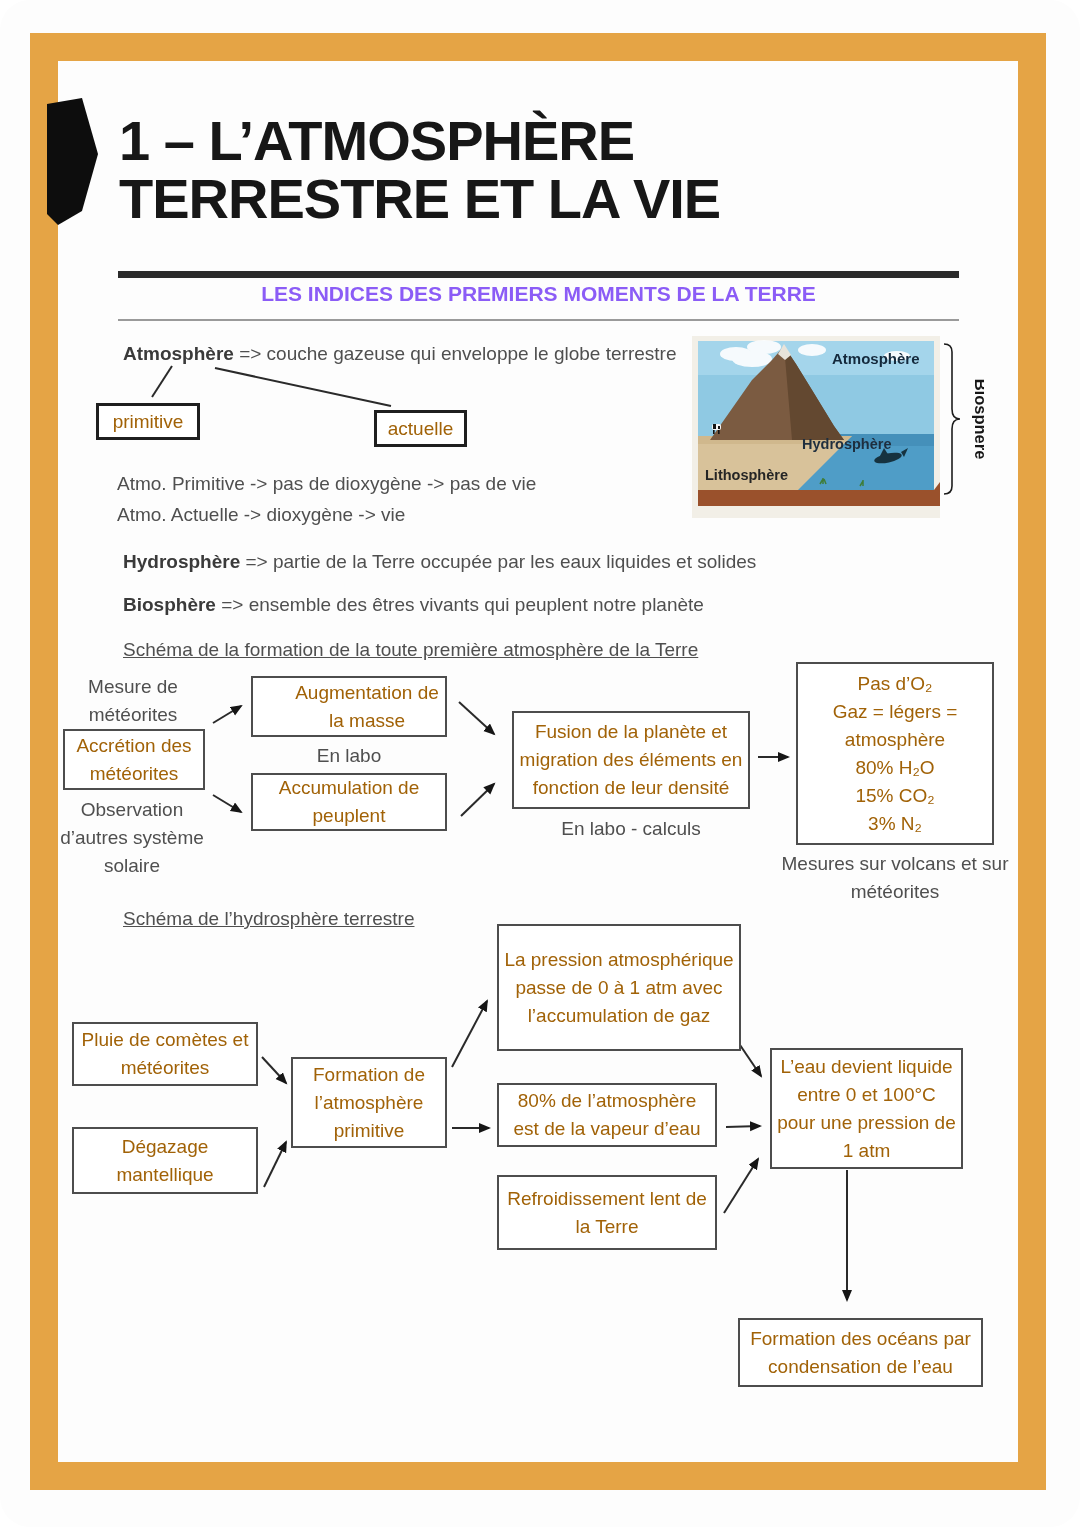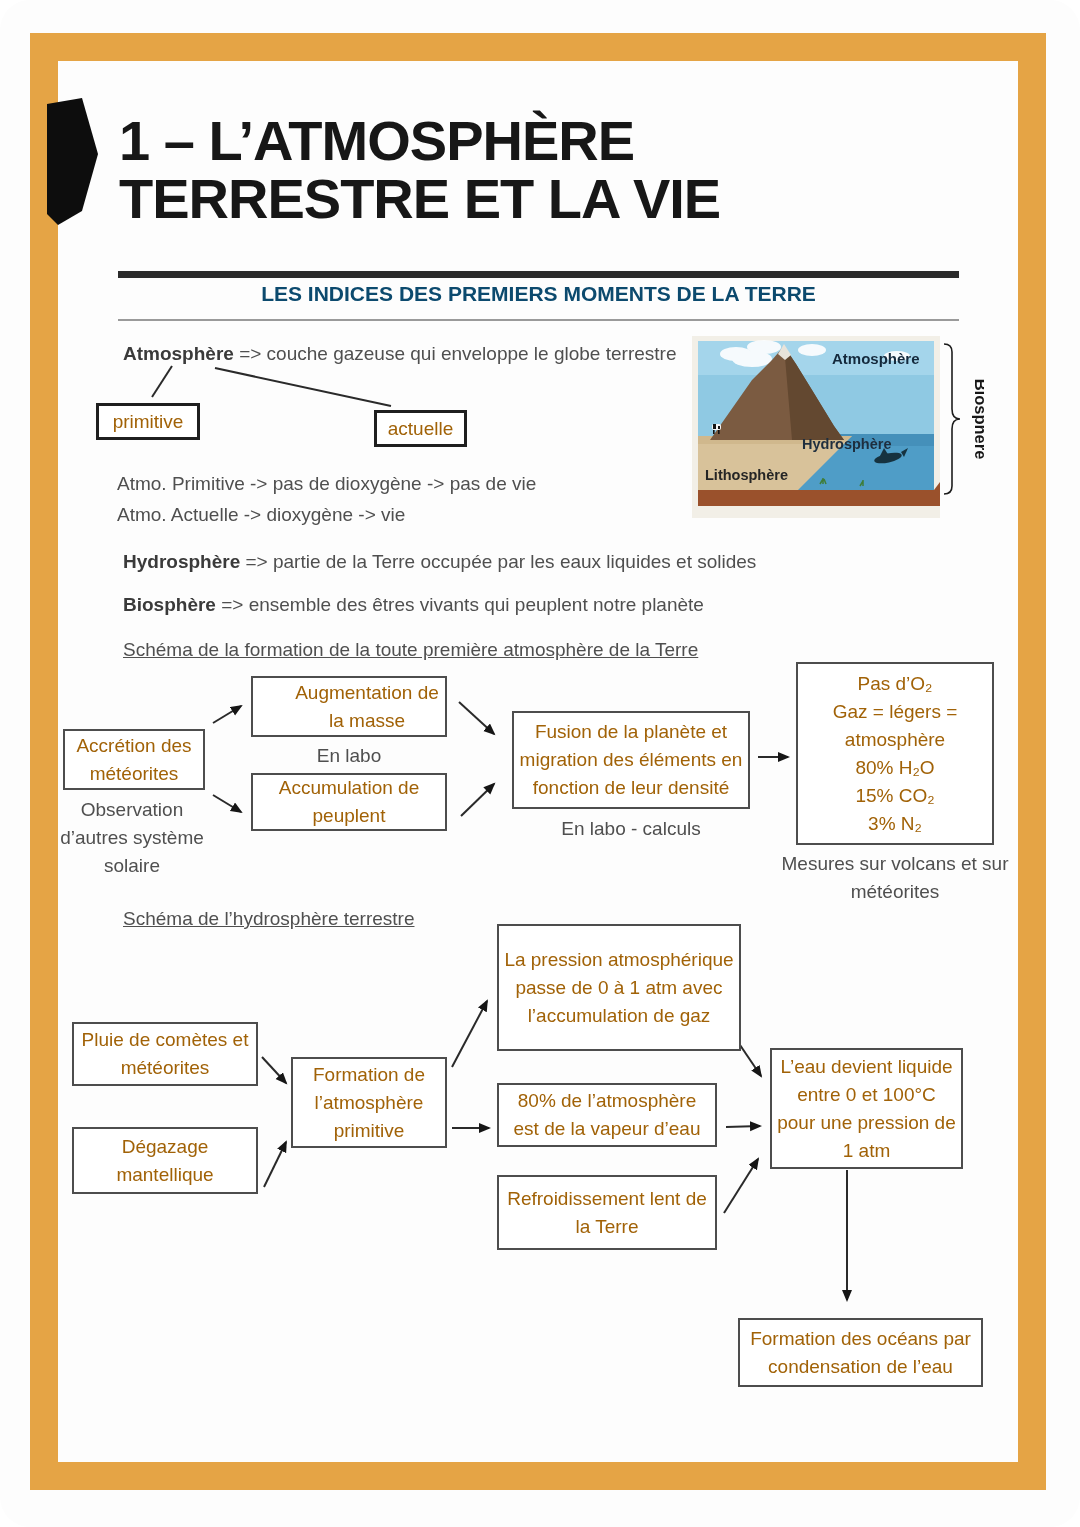--- a/index.html
+++ b/index.html
@@ -15,21 +15,21 @@
   .title{
     position:absolute;left:119px;top:112px;width:860px;
     font-weight:900;font-size:56px;line-height:58px;letter-spacing:-1px;
     color:#171717;z-index:2;
   }
   .bookmark{position:absolute;left:46px;top:96px;z-index:2;}
   .rule-thick{position:absolute;left:118px;top:271px;width:841px;height:7px;background:#2b2b2b;z-index:2;}
   .rule-thin{position:absolute;left:118px;top:319px;width:841px;height:2px;background:#9a9a9a;z-index:2;}
   .subtitle{
     position:absolute;left:118px;top:282px;width:841px;text-align:center;
-    font-weight:800;font-size:21px;color:#0c4a6e;z-index:2;letter-spacing:0px;
+    font-weight:800;font-size:21px;color:#8b5cf6;z-index:2;letter-spacing:0px;
   }
   .lbl{position:absolute;color:#4f4f4f;font-size:19px;line-height:28px;z-index:2;}
   .term{font-weight:bold;color:#3a3a3a;}
   .heading-underline{text-decoration:underline;}
   .box{
     position:absolute;background:#fff;border:2px solid #4d4d4d;box-sizing:border-box;
     display:flex;flex-direction:column;align-items:center;justify-content:center;
     text-align:center;color:#a16207;font-size:19px;line-height:28px;z-index:2;padding:2px 4px;
   }
   .box-dark{border:3px solid #1f1f1f;}
@@ -128,20 +128,21 @@
     <text x="140" y="28" font-size="15" font-weight="bold" fill="#14293c">Atmosphère</text>
     <text x="110" y="113" font-size="14.5" font-weight="bold" fill="#1e2e3e">Hydrosphère</text>
     <text x="13" y="144" font-size="14.5" font-weight="bold" fill="#252525">Lithosphère</text>
 
     <path d="M252,8 Q260,8 260,16 L260,73 Q260,83 268,83 Q260,83 260,93 L260,150 Q260,158 252,158" fill="none" stroke="#1d1d1d" stroke-width="1.6"></path>
     <text transform="translate(283,83) rotate(90)" text-anchor="middle" font-size="16.5" font-weight="bold" fill="#161616">Biosphère</text>
   </svg>
 
   <div class="lbl heading-underline" style="left:123px;top:636px;">Schéma de la formation de la toute première atmosphère de la Terre</div>
 
+  <div class="lbl center" style="left:60px;top:673px;width:146px;">Mesure de météorites</div>
   <div class="box" style="left:63px;top:729px;width:142px;height:61px;">
     <span>Accrétion des météorites</span>
   </div>
   <div class="lbl center" style="left:46px;top:796px;width:172px;">Observation d’autres système solaire</div>
 
   <div class="box" style="left:251px;top:676px;width:196px;height:61px;padding-left:40px;">
     <span>Augmentation de la masse</span>
   </div>
   <div class="lbl center" style="left:251px;top:742px;width:196px;">En labo</div>
   <div class="box" style="left:251px;top:773px;width:196px;height:58px;">

